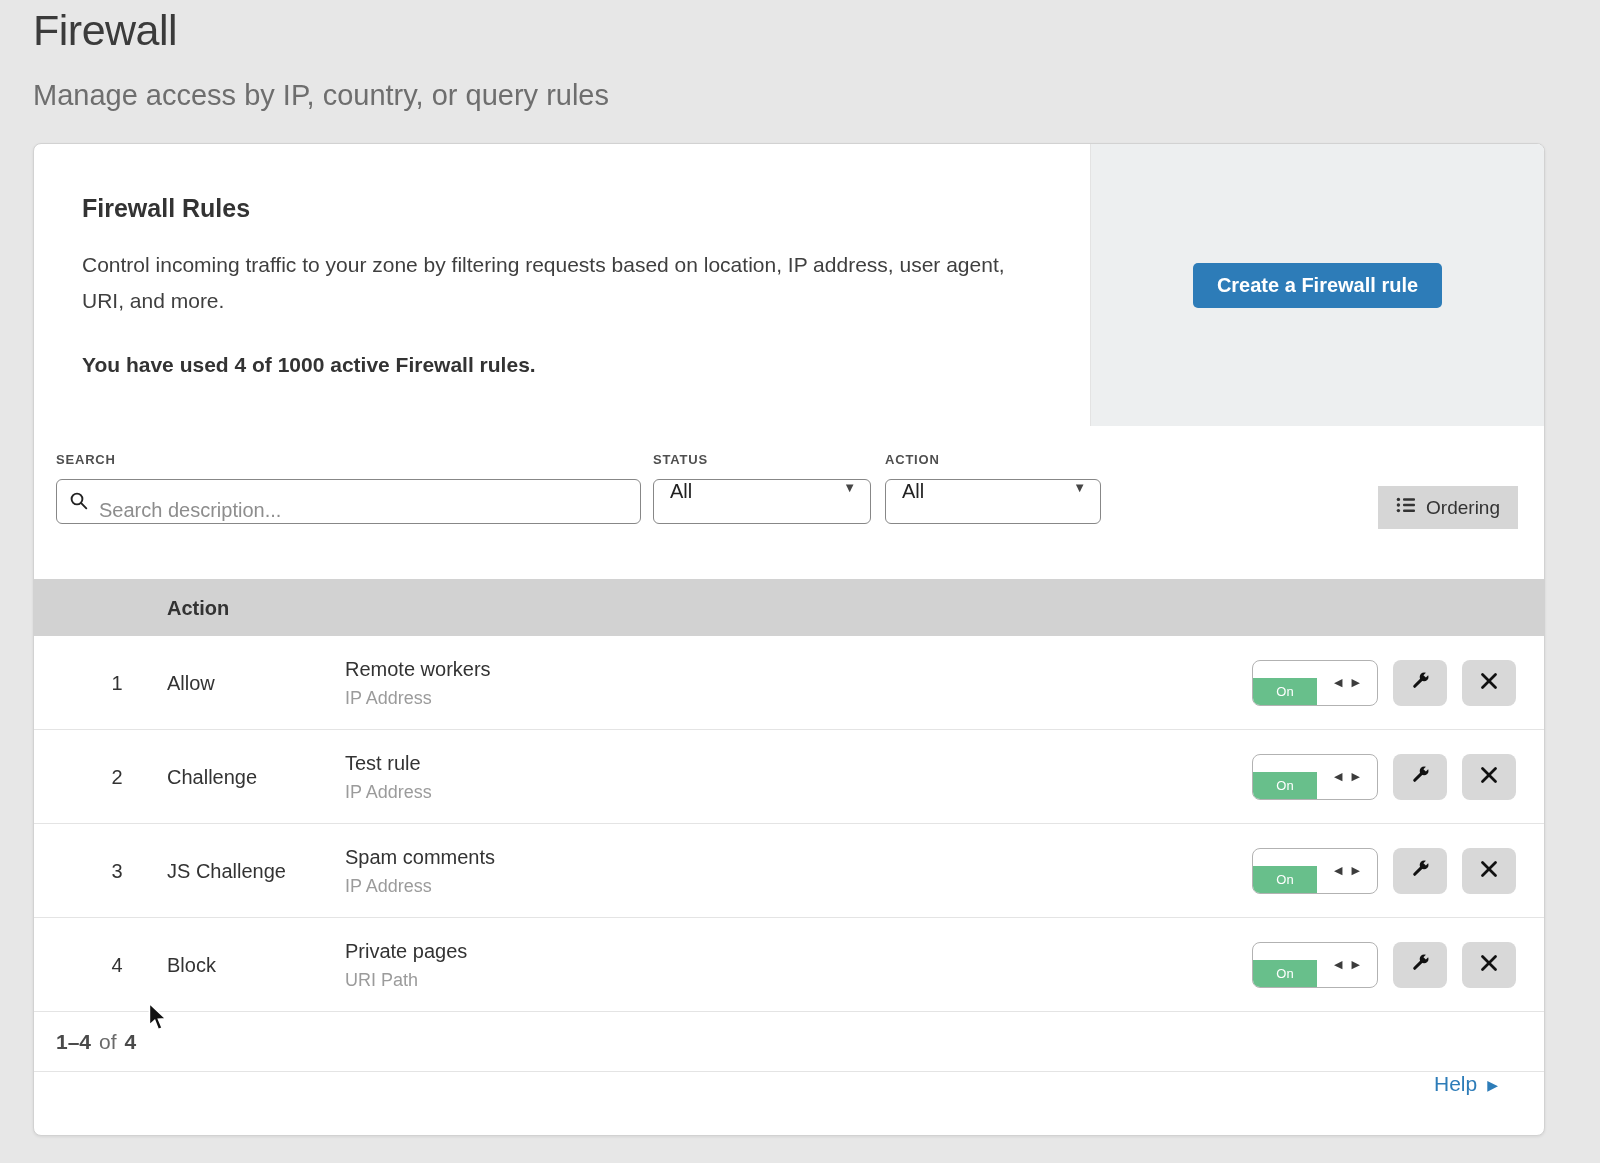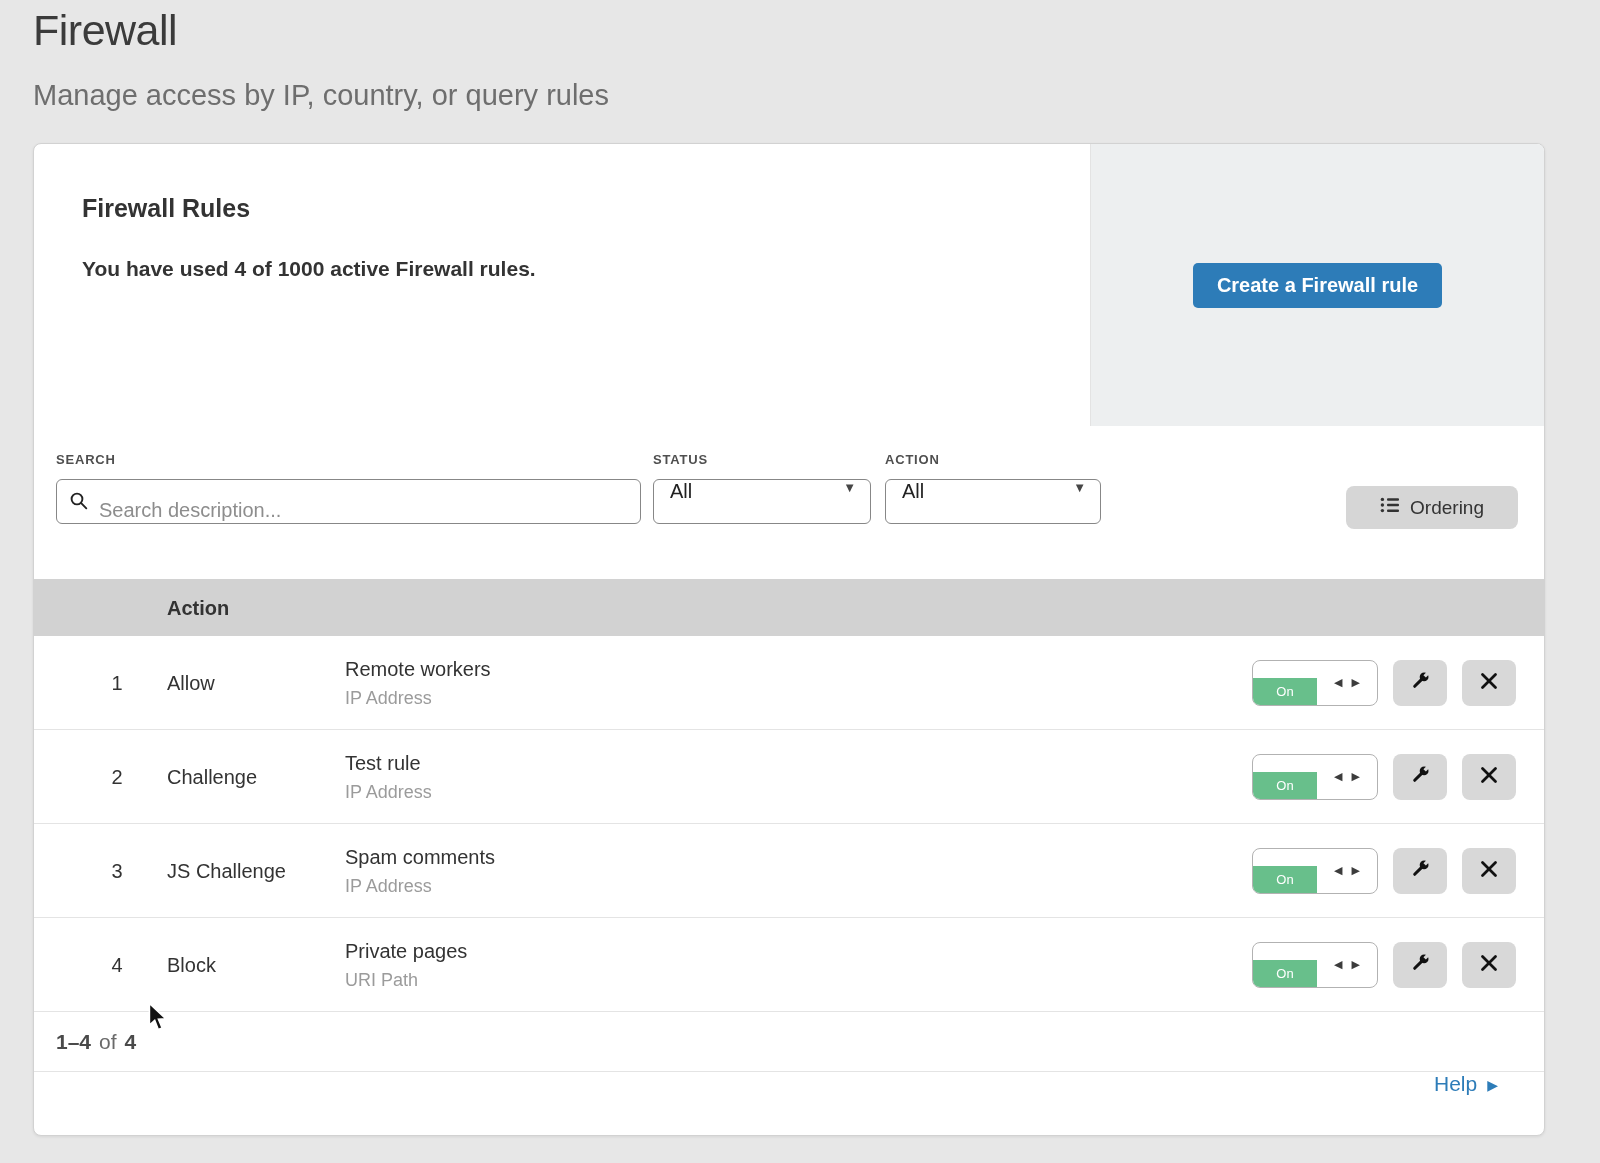--- a/index.html
+++ b/index.html
@@ -66,23 +66,23 @@
   .search-icon { position:absolute; left:13px; top:12px; }
   .select-box {
     height:45px; border:1px solid #878787; border-radius:6px; background:#fff;
     display:flex; align-items:flex-start; padding:0 14px 0 16px;
     font-size:20px; color:#222; cursor:pointer;
   }
   .select-value { flex:1; }
   .select-arrow { font-size:13px; color:#464646; }
   .ordering-btn {
     position:absolute; right:26px; top:60px; height:43px;
-    background:#d6d6d6; border:none; border-radius:8px;
+    background:#d6d6d6; border:none; border-radius:0;
     font-family:inherit; font-size:19px; color:#333;
-    display:flex; align-items:center; gap:10px; padding:0 34px;
+    display:flex; align-items:center; gap:10px; padding:0 18px;
     cursor:pointer;
   }
 
   
   .table-head {
     height:57px; flex-shrink:0; background:#d2d2d2; position:relative;
     font-size:20px; font-weight:700; color:#333;
   }
   .th { position:absolute; top:50%; transform:translateY(-50%); }
   .th-action { left:133px; }
@@ -136,20 +136,21 @@
 <div class="page-header">
   <h1 class="page-title">Firewall</h1>
   <p class="page-subtitle">Manage access by IP, country, or query rules</p>
 </div>
 
 <div class="card">
 
   <div class="card-top">
     <div class="card-top-left">
       <h2 class="card-heading">Firewall Rules</h2>
+      <p class="card-desc">Control incoming traffic to your zone by filtering requests based on location, IP address, user agent, URI, and more.</p>
       <p class="card-usage">You have used 4 of 1000 active Firewall rules.</p>
     </div>
     <div class="card-top-right">
       <button class="create-btn">Create a Firewall rule</button>
     </div>
   </div>
 
   <div class="filter-bar">
     <div class="fg fg-search">
       <span class="f-label">SEARCH</span>

